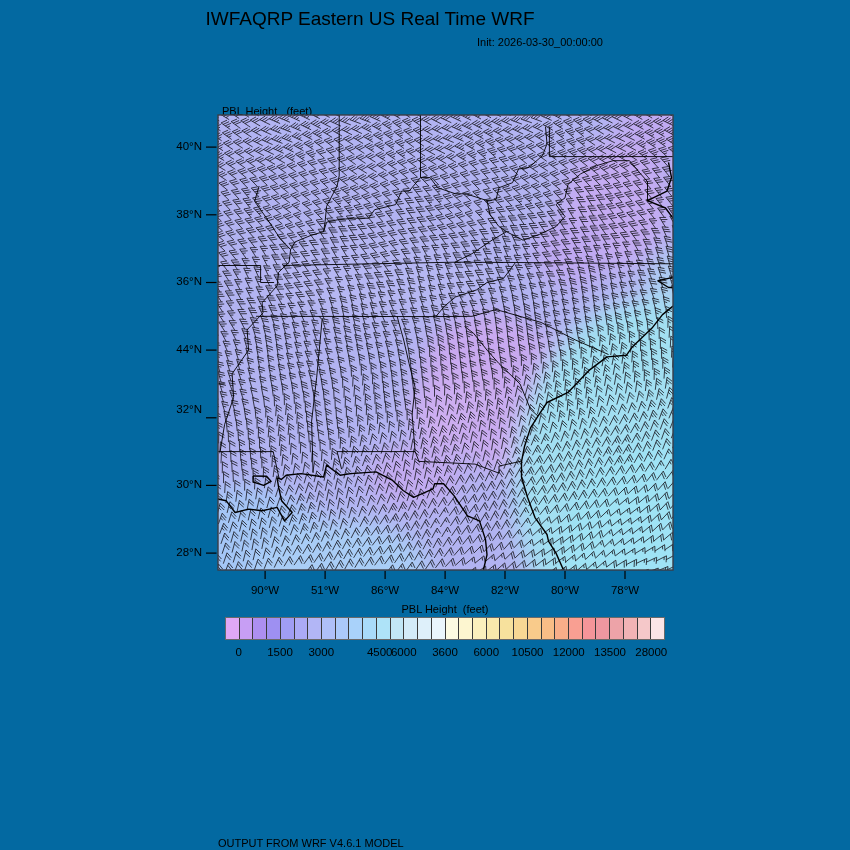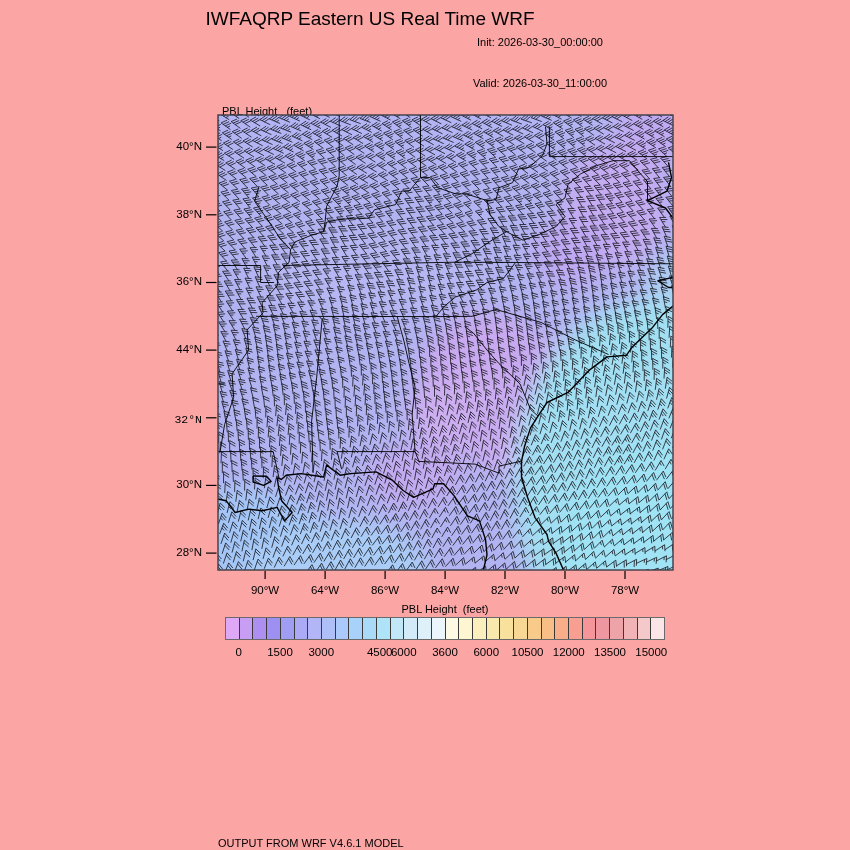--- a/index.html
+++ b/index.html
@@ -1,16 +1,16 @@
 <!DOCTYPE html>
 <html><head>
 <meta charset="utf-8">
 <style>
   html,body{margin:0;padding:0;background:#ffffff;}
-  .page{position:relative;width:850px;height:850px;background:#fca5a5;overflow:hidden;
+  .page{position:relative;width:850px;height:850px;background:#0369a1;overflow:hidden;
         font-family:"Liberation Sans",sans-serif;color:#000;}
   .plot-title{position:absolute;left:370px;top:8px;transform:translateX(-50%);
         font-size:19px;white-space:nowrap;}
   .initvalid{position:absolute;top:9px;left:400px;width:280px;text-align:center;
         font-size:11px;line-height:13.5px;white-space:pre;}
   .fieldlabels{position:absolute;left:222px;top:74px;font-size:11px;line-height:15px;white-space:pre;}
   .map-svg{position:absolute;left:204px;top:112px;}
   .axis-label{position:absolute;font-size:11.5px;white-space:nowrap;}
   .lat-label{width:52px;text-align:right;}
   .lon-label{width:50px;text-align:center;}
@@ -26,21 +26,20 @@
 </style>
 </head>
 <body>
 
 <div class="page">
 
   <div class="plot-title">IWFAQRP Eastern US Real Time WRF</div>
 
   <div class="initvalid">
     <div>Init: 2026-03-30_00:00:00</div>
-    <div>Valid: 2026-03-30_11:00:00</div>
   </div>
 
   <div class="fieldlabels">
     <div>PBL Height   (feet)</div>
     <div>Transport Winds   (kts)</div>
   </div>
 
   <svg class="map-svg" id="map-svg" width="475" height="475" viewBox="-14 -3 475 475" xmlns="http://www.w3.org/2000/svg">
       <defs>
         <clipPath id="mapclip">
@@ -123,25 +122,25 @@
         <line x1="347.0" y1="456" x2="347.0" y2="464"></line>
         <line x1="407.0" y1="456" x2="407.0" y2="464"></line>
       </g>
     </svg>
 
   <div id="axis-labels">
       <div class="axis-label lat-label" style="left: 150px; top: 140.138px;">40°N</div>
       <div class="axis-label lat-label" style="left: 150px; top: 207.796px;">38°N</div>
       <div class="axis-label lat-label" style="left: 150px; top: 275.454px;">36°N</div>
       <div class="axis-label lat-label" style="left: 150px; top: 343.112px;">44°N</div>
-      <div class="axis-label lat-label" style="left: 150px; top: 413px; font-family: Liberation Mono, monospace;">32°N</div>
+      <div class="axis-label lat-label" style="left: 150px; top: 403px;">32°N</div>
       <div class="axis-label lat-label" style="left: 150px; top: 478.428px;">30°N</div>
       <div class="axis-label lat-label" style="left: 150px; top: 546.086px;">28°N</div>
       <div class="axis-label lon-label" style="left: 240.09px; top: 584px;">90°W</div>
-      <div class="axis-label lon-label" style="left: 300.076px; top: 584px;">64°W</div>
+      <div class="axis-label lon-label" style="left: 300.076px; top: 584px;">51°W</div>
       <div class="axis-label lon-label" style="left: 360.063px; top: 584px;">86°W</div>
       <div class="axis-label lon-label" style="left: 420.05px; top: 584px;">84°W</div>
       <div class="axis-label lon-label" style="left: 480.037px; top: 584px;">82°W</div>
       <div class="axis-label lon-label" style="left: 540.024px; top: 584px;">80°W</div>
       <div class="axis-label lon-label" style="left: 600.011px; top: 584px;">78°W</div>
     </div>
 
   <div class="cb-title">PBL Height  (feet)</div>
   <div class="colorbar" id="colorbar">
       <div class="cb-cell" style="background: rgb(223, 168, 246);"></div>
@@ -181,21 +180,21 @@
       <div class="cb-tick-label" style="left: 238.75px;">0</div>
       <div class="cb-tick-label" style="left: 280px;">1500</div>
       <div class="cb-tick-label" style="left: 321.25px;">3000</div>
       <div class="cb-tick-label" style="left: 362.5px; text-align: right;">4500</div>
       <div class="cb-tick-label" style="left: 403.75px;">6000</div>
       <div class="cb-tick-label" style="left: 445px;">3600</div>
       <div class="cb-tick-label" style="left: 486.25px;">6000</div>
       <div class="cb-tick-label" style="left: 527.5px;">10500</div>
       <div class="cb-tick-label" style="left: 568.75px;">12000</div>
       <div class="cb-tick-label" style="left: 610px;">13500</div>
-      <div class="cb-tick-label" style="left: 651.25px;">15000</div>
+      <div class="cb-tick-label" style="left: 651.25px;">28000</div>
     </div>
 
   <div class="footer">
     <div>OUTPUT FROM WRF V4.6.1 MODEL</div>
     
   </div>
 
 </div>
 
 </body></html>

